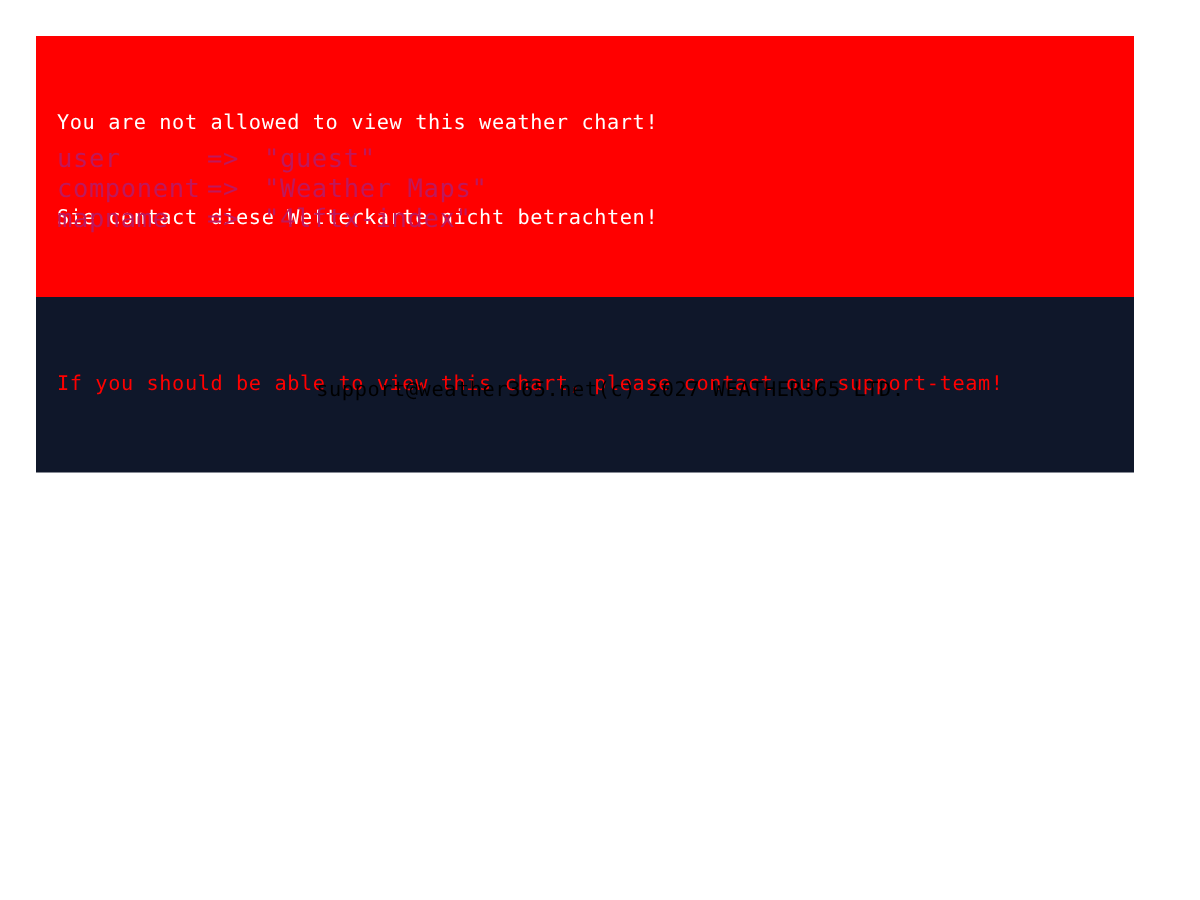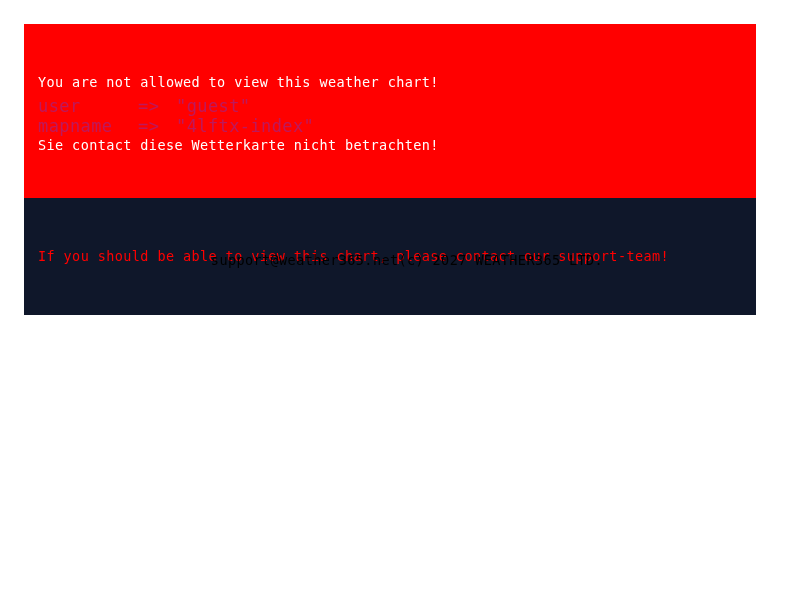--- a/index.html
+++ b/index.html
@@ -85,20 +85,25 @@
   </div>
 
   <table class="params">
     <tbody>
       <tr>
         <td class="key">user</td>
         <td class="arrow">=&gt;</td>
         <td class="val">"guest"</td>
       </tr>
       <tr>
+        <td class="key">component</td>
+        <td class="arrow">=&gt;</td>
+        <td class="val">"Weather Maps"</td>
+      </tr>
+      <tr>
         <td class="key">mapname</td>
         <td class="arrow">=&gt;</td>
         <td class="val">"4lftx-index"</td>
       </tr>
     </tbody>
   </table>
 
   <div class="banner banner-info">
     <div>If you should be able to view this chart, please contact our support-team!</div>
   </div>

